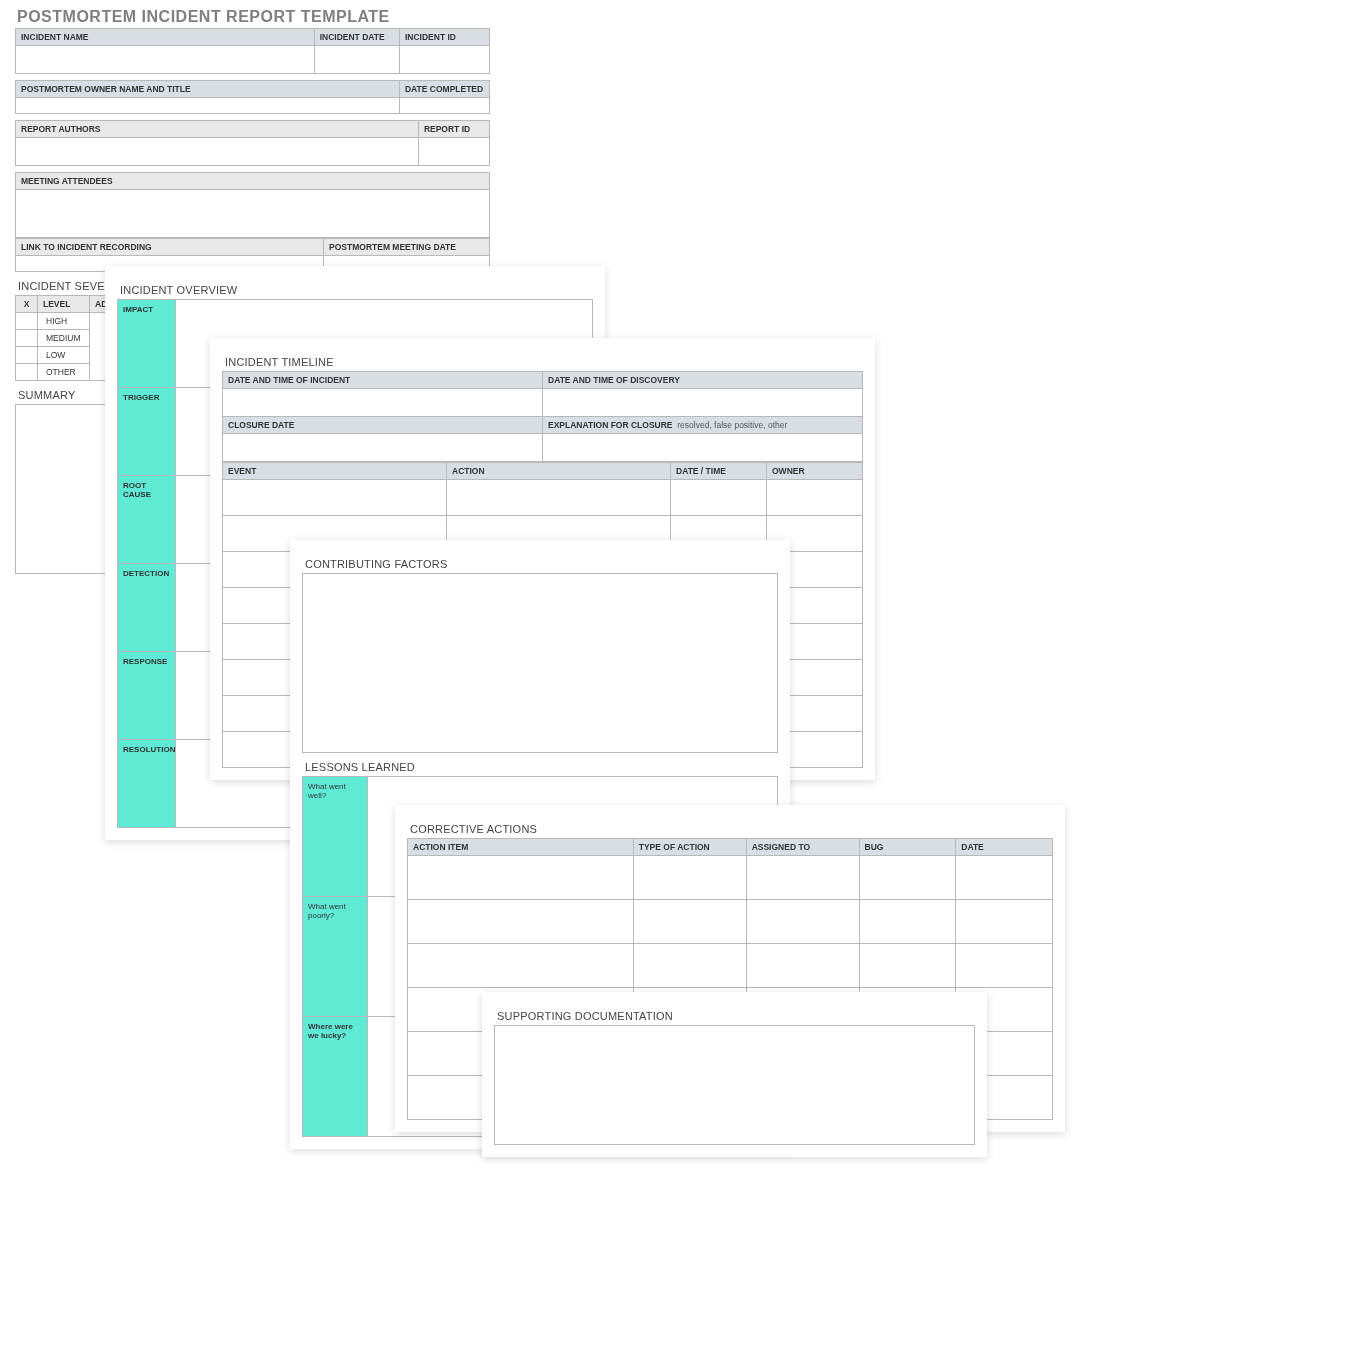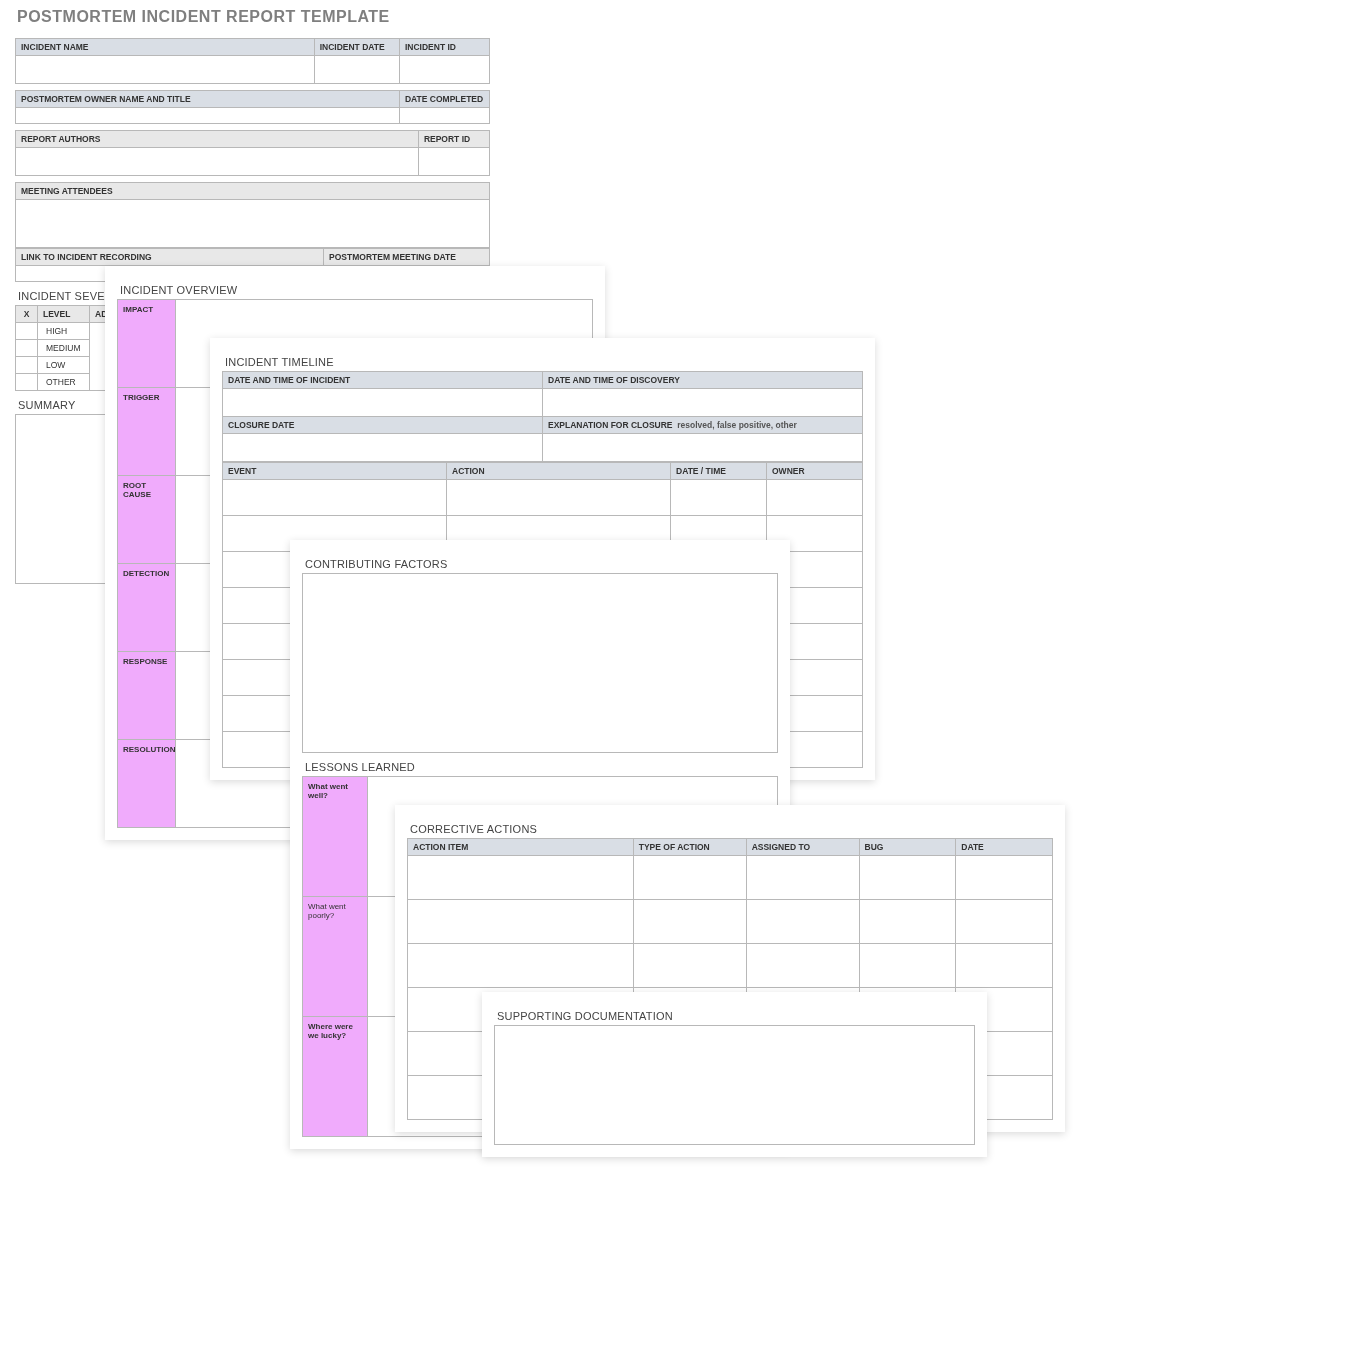--- a/index.html
+++ b/index.html
@@ -21,21 +21,21 @@
   .page3 { left: 210px; top: 338px; width: 665px; padding: 12px; }
   .page4 { left: 290px; top: 540px; width: 500px; padding: 12px; }
   .page5 { left: 395px; top: 805px; width: 670px; padding: 12px; }
   .page6 { left: 482px; top: 992px; width: 505px; padding: 12px; }
 
   .title {
     font-size: 16px;
     font-weight: bold;
     color: #7f7f7f;
     letter-spacing: 0.5px;
-    margin-bottom: 12px;
+    margin-bottom: 2px;
     padding-left: 2px;
   }
   .section-title {
     font-size: 11px;
     font-weight: 400;
     color: #444;
     margin: 6px 0 3px 3px;
     letter-spacing: 0.2px;
   }
   table {
@@ -50,22 +50,22 @@
     color: #333;
     text-align: left;
     padding: 3px 5px;
     vertical-align: top;
   }
   th { background: #d9dee5; height: 14px; line-height: 10px; margin-top: 37px; }
   th.grey { background: #e8e8e8; }
   .cell-input { height: 28px; background: #fff; font-weight: normal; }
   .cell-tall { height: 48px; }
   .cell-vtall { height: 88px; }
-  .cell-side { background: #f0abfc; font-weight: bold; padding: 5px; width: 58px; font-size: 8px; margin-left: 41px; }
-  .hint { font-weight: bold; color: #555; font-size: 8.5px; }
+  .cell-side { background: #5eead4; font-weight: bold; padding: 5px; width: 58px; font-size: 8px; margin-left: 41px; }
+  .hint { font-weight: normal; color: #555; font-size: 8.5px; }
   .sev-level { font-weight: normal; font-size: 8.5px; padding-left: 8px; margin-top: 36px; }
   .sev-x { width: 22px; }
   .spacer { height: 6px; }
   .big-box { border: 1px solid #b8b8b8; height: 170px; }
   .bump { margin-top: 8px; }
 </style>
 </head>
 <body>
 
 <div class="page page1">
@@ -330,21 +330,21 @@
   <div class="big-box" style="height:180px"></div>
 
   <div class="section-title bump">LESSONS LEARNED</div>
   <table>
     <colgroup>
         <col style="width:65px">
         <col>
       </colgroup>
     <tbody>
         <tr>
-          <td class="cell-side" style="height:120px;font-weight:bold">What went well?</td>
+          <td class="cell-side" style="height:120px;font-weight:normal">What went well?</td>
           <td></td>
         </tr>
     <tr>
           <td class="cell-side" style="height:120px;font-weight:normal">What went poorly?</td>
           <td></td>
         </tr>
     <tr>
           <td class="cell-side" style="height:120px;font-weight:bold">Where were we lucky?</td>
           <td></td>
         </tr>

